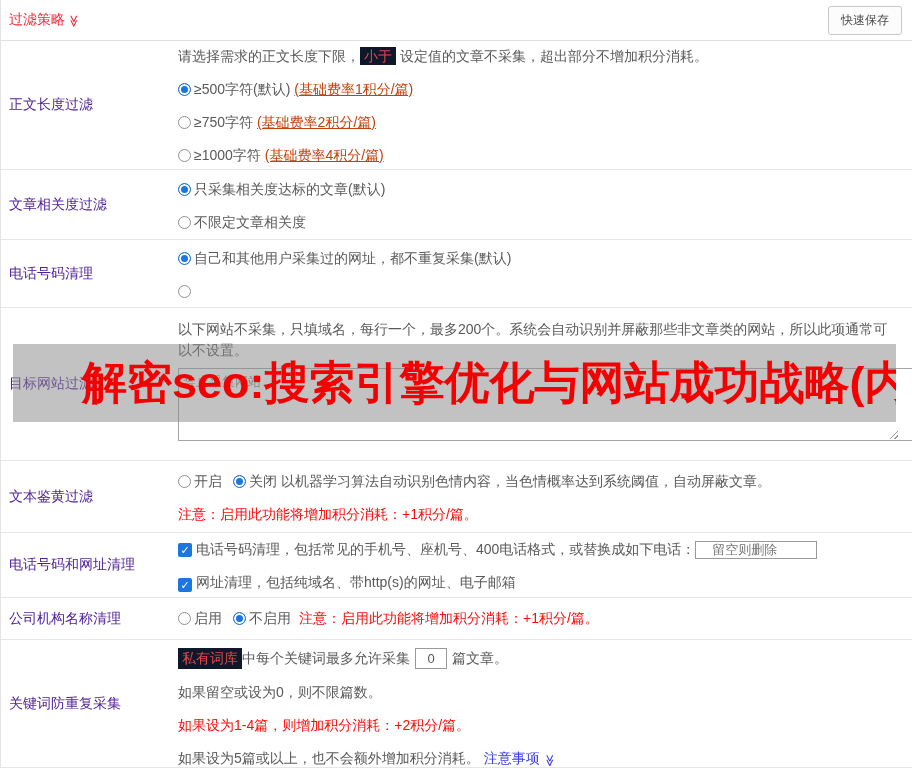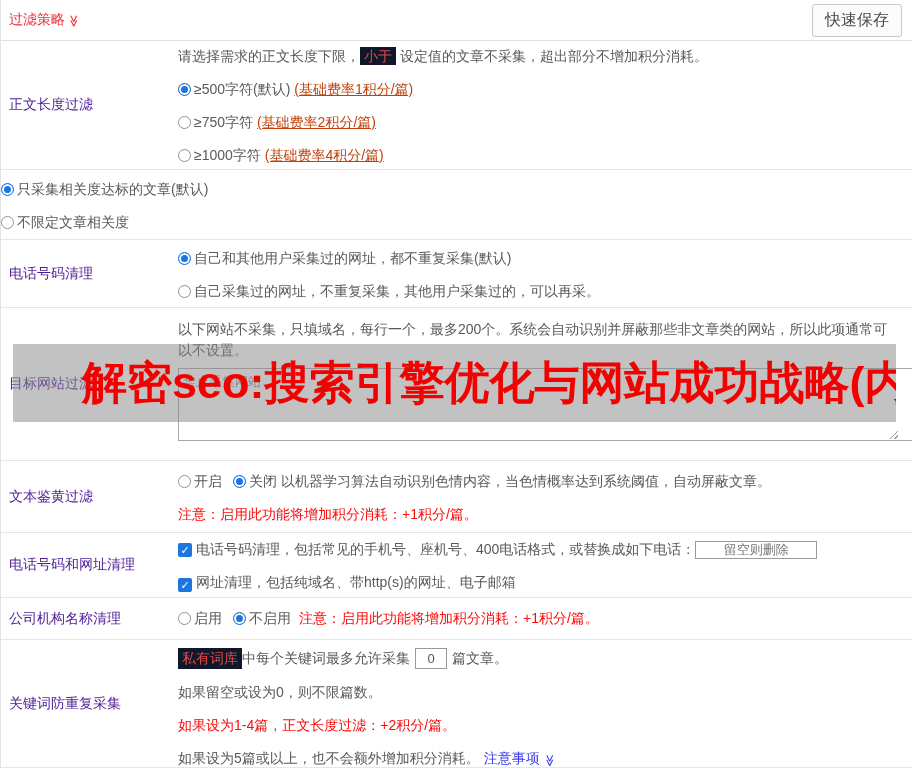--- a/index.html
+++ b/index.html
@@ -8,21 +8,21 @@
     font-family:"Liberation Sans","DejaVu Sans",sans-serif;
     font-size:14px;color:#595959;overflow:hidden;
   }
   .page{position:relative;width:912px;height:768px;border-left:1px solid #e3e3e3;box-sizing:border-box;}
   
   .topbar{height:41px;border-bottom:1px solid #e0e0e0;display:flex;align-items:center;justify-content:space-between;
     padding:0 10px 0 8px;box-sizing:border-box;background:#fff;}
   .title{color:#ee2c38;}
   .chev{display:inline-block;transform:rotate(90deg);font-size:12px;margin-left:3px;vertical-align:-1px;}
   .title-chev{color:#ee2c38;}
-  .save-btn{border:1px solid #c8c8c8;border-radius:3px;background:#fcfcfc;padding:5px 12px;font-size:16px;color:#4a4a4a;cursor:pointer;}
+  .save-btn{border:1px solid #c8c8c8;border-radius:3px;background:#fcfcfc;padding:5px 12px;font-size:12px;color:#4a4a4a;cursor:pointer;}
   
   .row{display:flex;border-bottom:1px solid #e4e7ea;box-sizing:border-box;}
   .row-label{flex:0 0 177px;display:flex;align-items:center;padding-left:8px;box-sizing:border-box;color:#4c1d95;}
   .row-content{flex:1;padding-right:6px;box-sizing:border-box;}
   .r1{height:129px}.r2{height:70px}.r3{height:68px}.r4{height:153px}
   .r5{height:72px}.r6{height:65px}.r7{height:42px}.r8{height:128px}
   .r1 .row-content{padding-top:7px;}
   .r2 .row-content{padding-top:11px;}
   .r3 .row-content{padding-top:10px;}
   .r4 .row-content{padding-top:11px;}
@@ -36,21 +36,21 @@
     vertical-align:-2px;margin-right:3px;box-sizing:border-box;cursor:pointer;}
   .radio.on{border-color:#1d76dd;background:#1d76dd;box-shadow:inset 0 0 0 2px #fff;}
   .cb{display:inline-block;width:14px;height:14px;border-radius:2px;background:#1d76dd;color:#fff;font-size:11px;
     line-height:14px;text-align:center;vertical-align:-2px;margin-right:4px;font-weight:700;cursor:pointer;}
   .badge{color:#e04a4a;background:#0f172a;padding:1px 4px;}
   .red{color:#fd0b0b;}
   .fee{color:#c2410c;text-decoration:underline;}
   .link{color:#3b3bee;cursor:pointer;}
   .link .chev{color:#3b3bee;}
   .txt-input{border:1px solid #999;height:18px;padding:0 16px;font-size:13px;color:#555;box-sizing:border-box;
-    font-family:"Liberation Sans","DejaVu Sans",sans-serif;background:#fff;text-align:center;}
+    font-family:"Liberation Sans","DejaVu Sans",sans-serif;background:#fff;}
   .phone-input{width:122px;}
   .count-input{width:32px;height:21px;text-align:center;margin:0 5px;padding:0 2px;}
   .inline-flex{display:flex;align-items:center;line-height:19px;}
   .mr14{margin-right:11px;}
   
   .desc{width:722px;line-height:21px;margin:0;}
   .ta-wrap{position:relative;margin-top:7px;width:722px;}
   textarea{width:828px;height:73px;border:1px solid #a6a6a6;resize:none;box-sizing:border-box;display:block;
     font-family:"Liberation Sans","DejaVu Sans",sans-serif;font-size:13px;color:#555;padding:4px;}
   textarea::placeholder{color:#8a8a8a;}
@@ -86,38 +86,39 @@
       <div class="opt">
         <span class="radio"></span><span>≥750字符 </span><span class="fee">(基础费率2积分/篇)</span>
       </div>
       <div class="opt">
         <span class="radio"></span><span>≥1000字符 </span><span class="fee">(基础费率4积分/篇)</span>
       </div>
     </div>
   </div>
 
   <div class="row r2">
+    <div class="row-label">文章相关度过滤</div>
     <div class="row-content">
       <div>
         <span class="radio on"></span><span>只采集相关度达标的文章(默认)</span>
       </div>
       <div class="opt">
         <span class="radio"></span><span>不限定文章相关度</span>
       </div>
     </div>
   </div>
 
   <div class="row r3">
     <div class="row-label">电话号码清理</div>
     <div class="row-content">
       <div>
         <span class="radio on"></span><span>自己和其他用户采集过的网址，都不重复采集(默认)</span>
       </div>
       <div class="opt">
-        <span class="radio"></span><span>自己采集过的网址，不重复采集，其他用户采集过的，可以再采。</span>
+        <span class="radio"></span>
       </div>
     </div>
   </div>
 
   <div class="row r4">
     <div class="row-label">目标网站过滤</div>
     <div class="row-content">
       <p class="desc">以下网站不采集，只填域名，每行一个，最多200个。系统会自动识别并屏蔽那些非文章类的网站，所以此项通常可以不设置。</p>
       <div class="ta-wrap">
         <textarea placeholder="禁止采集网站" style=""></textarea>
@@ -165,21 +166,21 @@
   <div class="row r8">
     <div class="row-label">关键词防重复采集</div>
     <div class="row-content">
       <div class="inline-flex">
         <span class="badge">私有词库</span>
           <span> 中每个关键词最多允许采集</span>
         <input class="txt-input count-input" value="0" style="">
         <span>篇文章。</span>
       </div>
       <div class="opt">如果留空或设为0，则不限篇数。</div>
-      <div class="opt red">如果设为1-4篇，正文长度过滤：+2积分/篇。</div>
+      <div class="opt red">如果设为1-4篇，则增加积分消耗：+2积分/篇。</div>
       <div class="opt">
         <span>如果设为5篇或以上，也不会额外增加积分消耗。 </span><span class="link"><span>注意事项</span><span class="chev">≫</span></span>
       </div>
     </div>
   </div>
 
   <div class="overlay">
     <span class="overlay-text">解密seo:搜索引擎优化与网站成功战略(内</span>
   </div>
 

